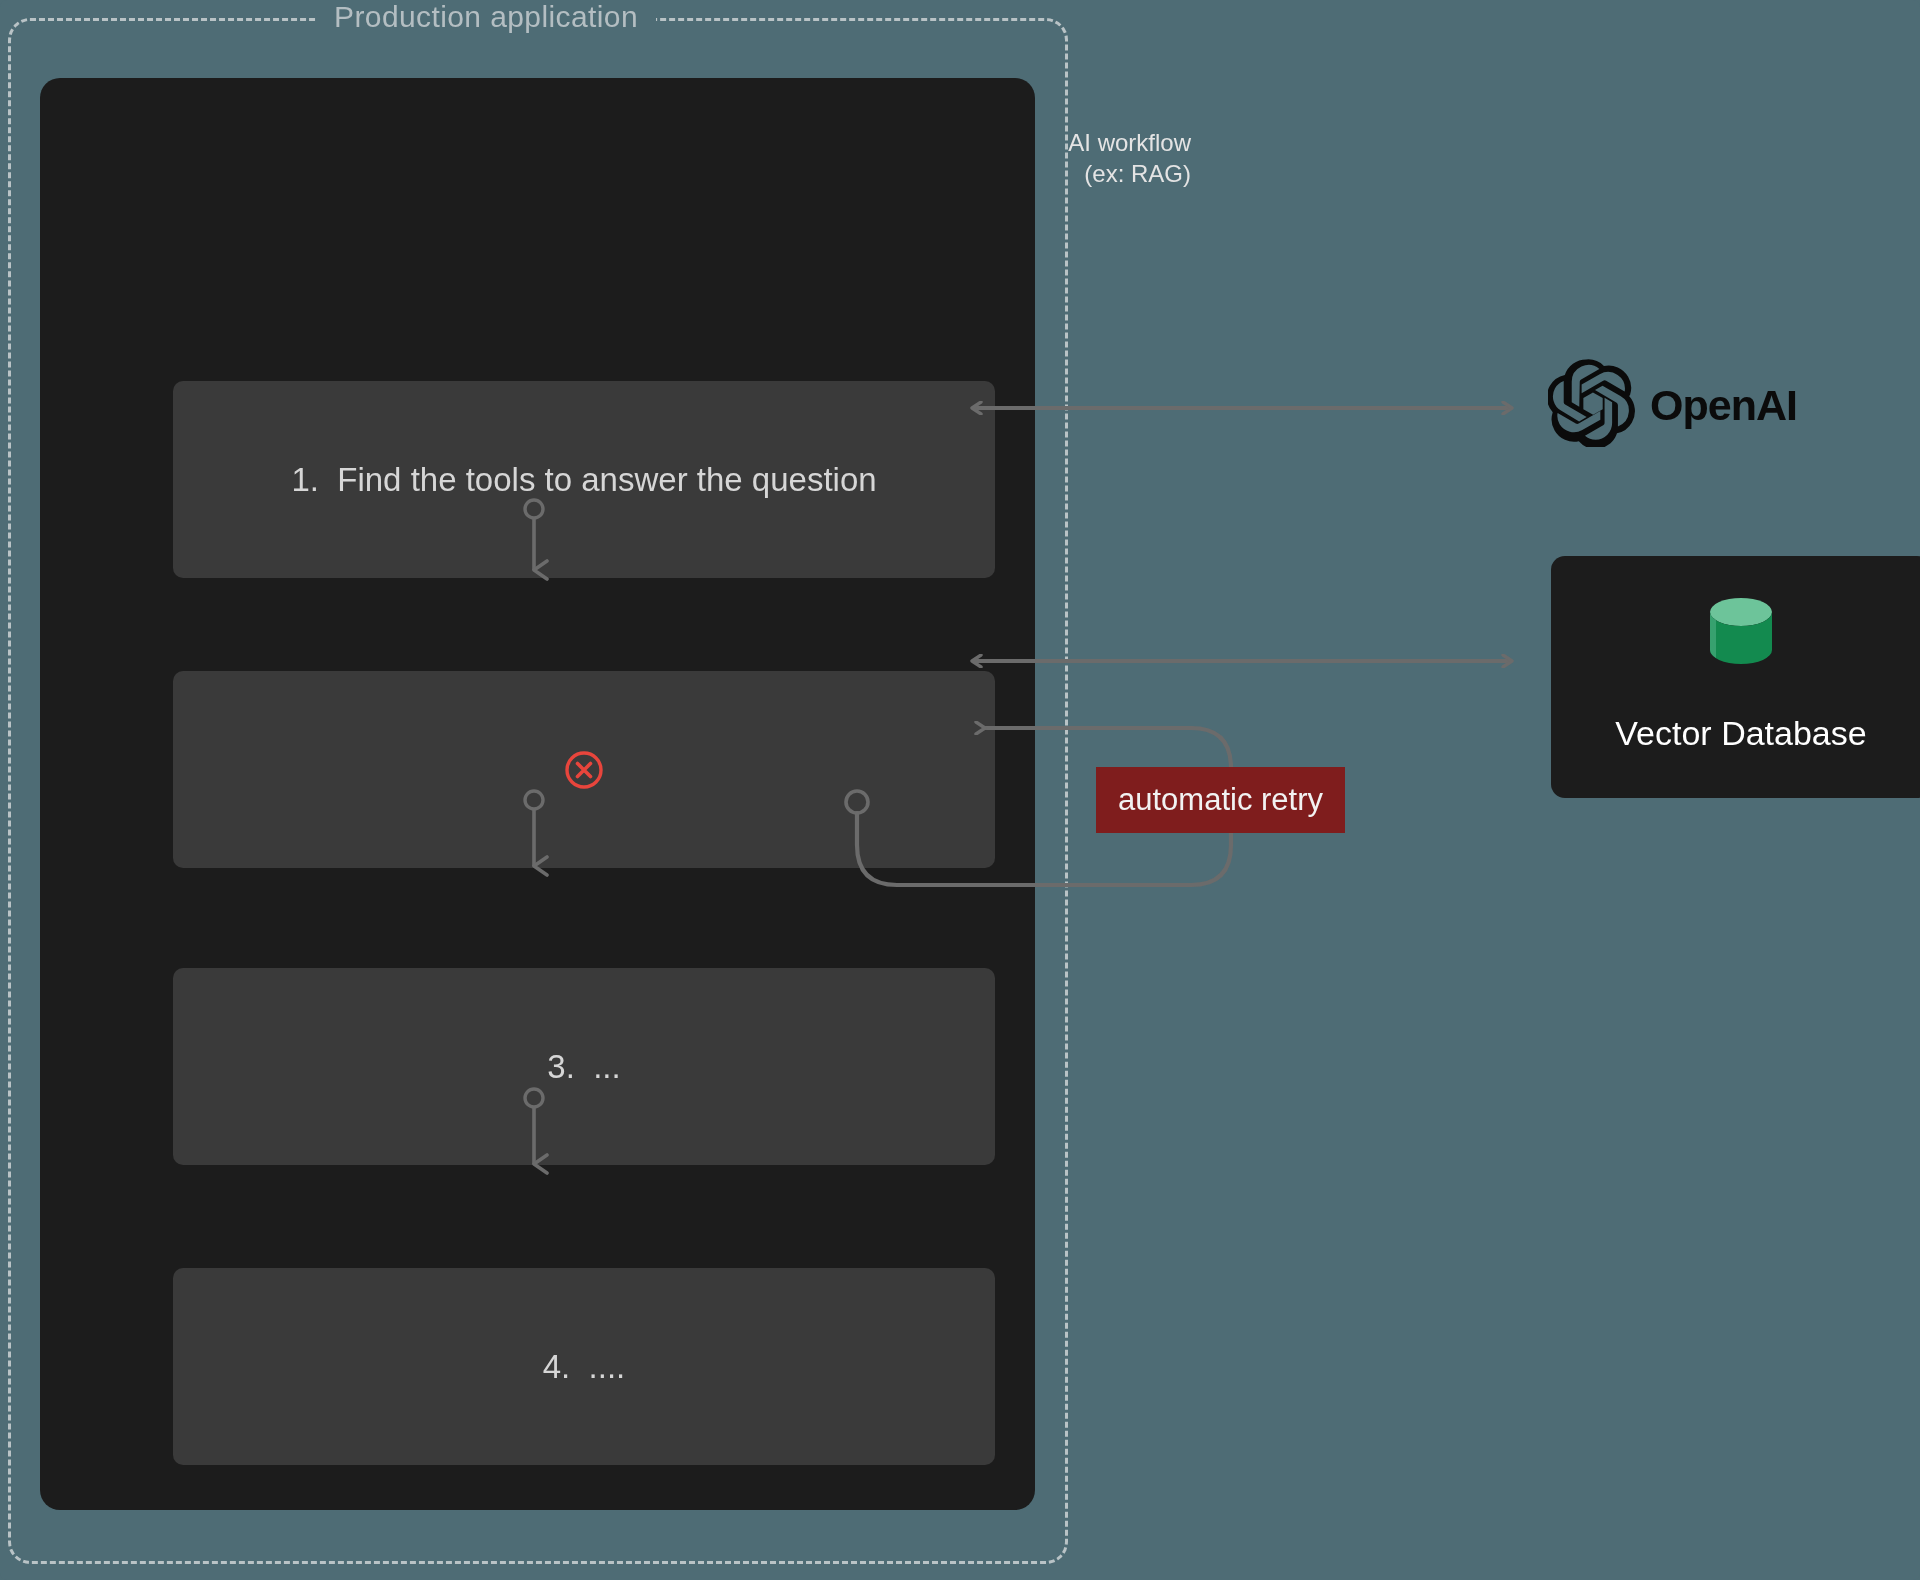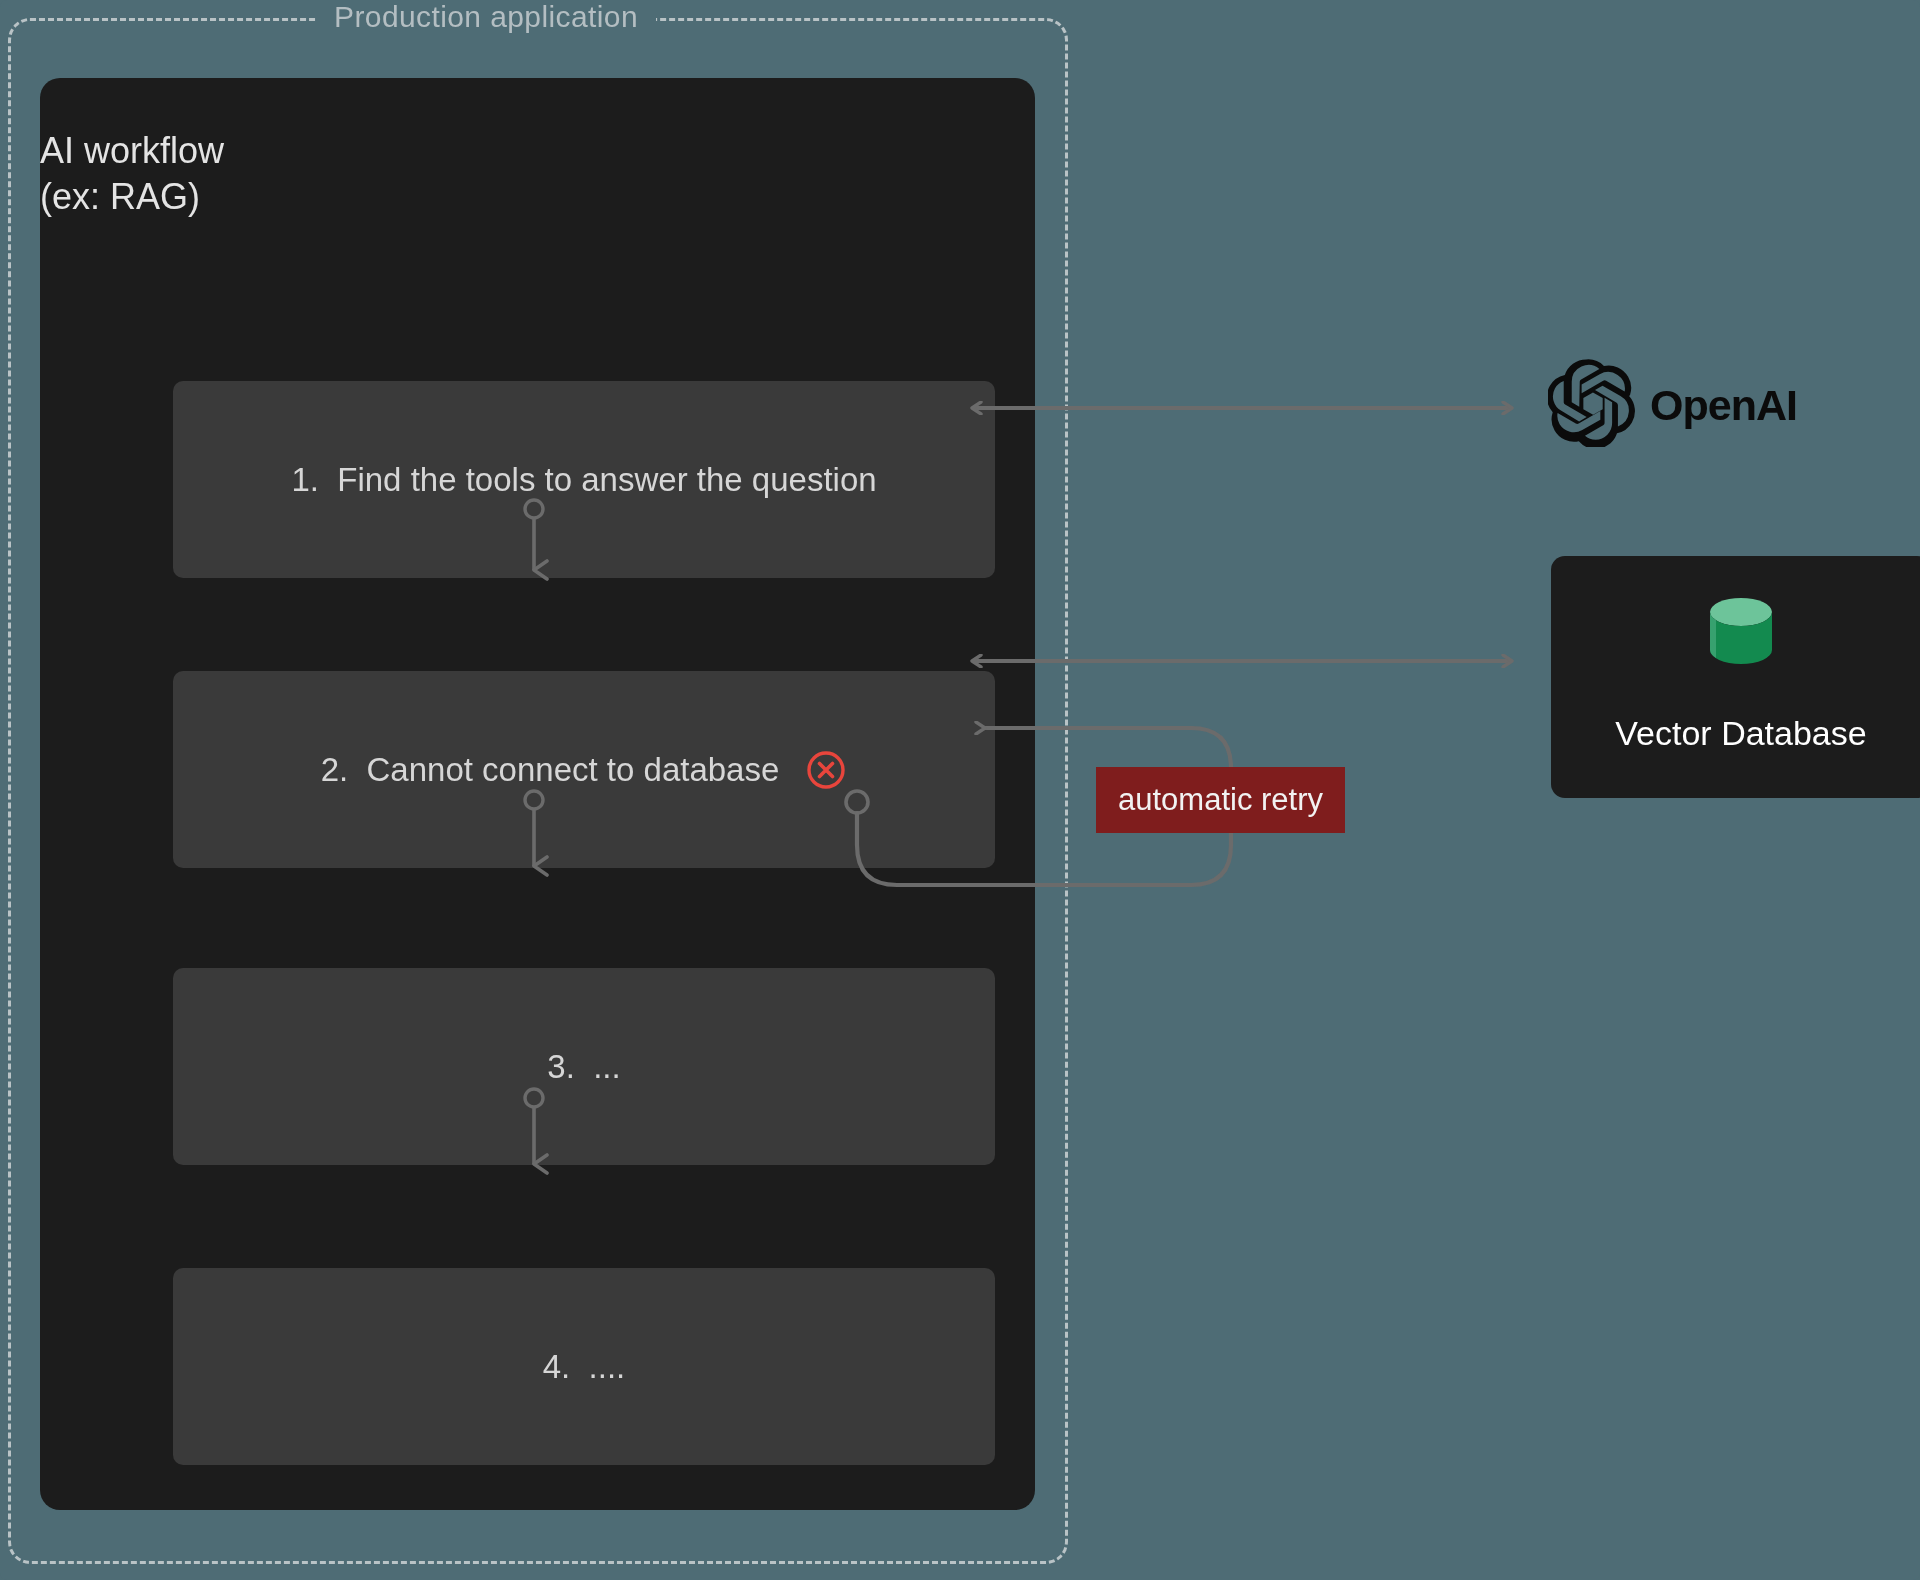--- a/index.html
+++ b/index.html
@@ -55,23 +55,23 @@
     width: 995px;
     height: 1432px;
     background: #1c1c1c;
     border-radius: 20px;
   }
   .workflow-heading {
     position: absolute;
     left: 0;
     top: 50px;
     width: 1151px;
-    text-align: left;
+    text-align: right;
     color: #e4e4e4;
-    font-size: 36px;
+    font-size: 24px;
     line-height: 1.28;
     white-space: pre-line;
   }
 
   
   .step-box {
     position: absolute;
     left: 133px;
     width: 822px;
     background: #3a3a3a;
@@ -187,21 +187,20 @@
   <div class="workflow-panel">
     <div class="workflow-heading">AI workflow
 (ex: RAG)</div>
 
     <div class="step-box step-1">
       <span class="step-label">1.  Find the tools to answer the question</span>
     </div>
 
     <div class="step-box step-2">
       <div class="step-row">
-        <span class="step-label">2.  Cannot connect to database</span>
         <span class="error-icon">
           <svg width="42" height="42" viewBox="0 0 42 42">
             <circle cx="21" cy="21" r="17" fill="none" stroke="#e8453c" stroke-width="3.4"></circle>
             <path d="M14.5 14.5 L27.5 27.5 M27.5 14.5 L14.5 27.5" stroke="#e8453c" stroke-width="3.6" stroke-linecap="round"></path>
           </svg>
         </span>
       </div>
     </div>
 
     <div class="step-box step-3">

